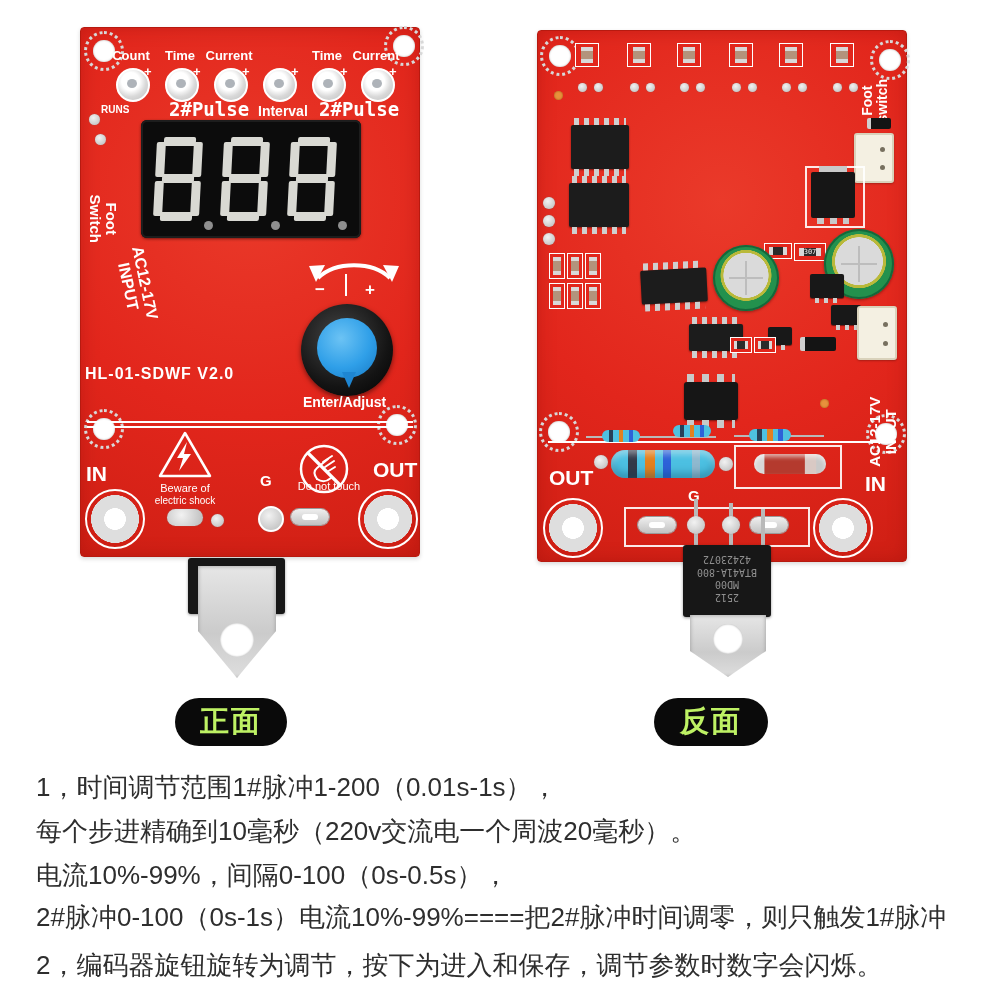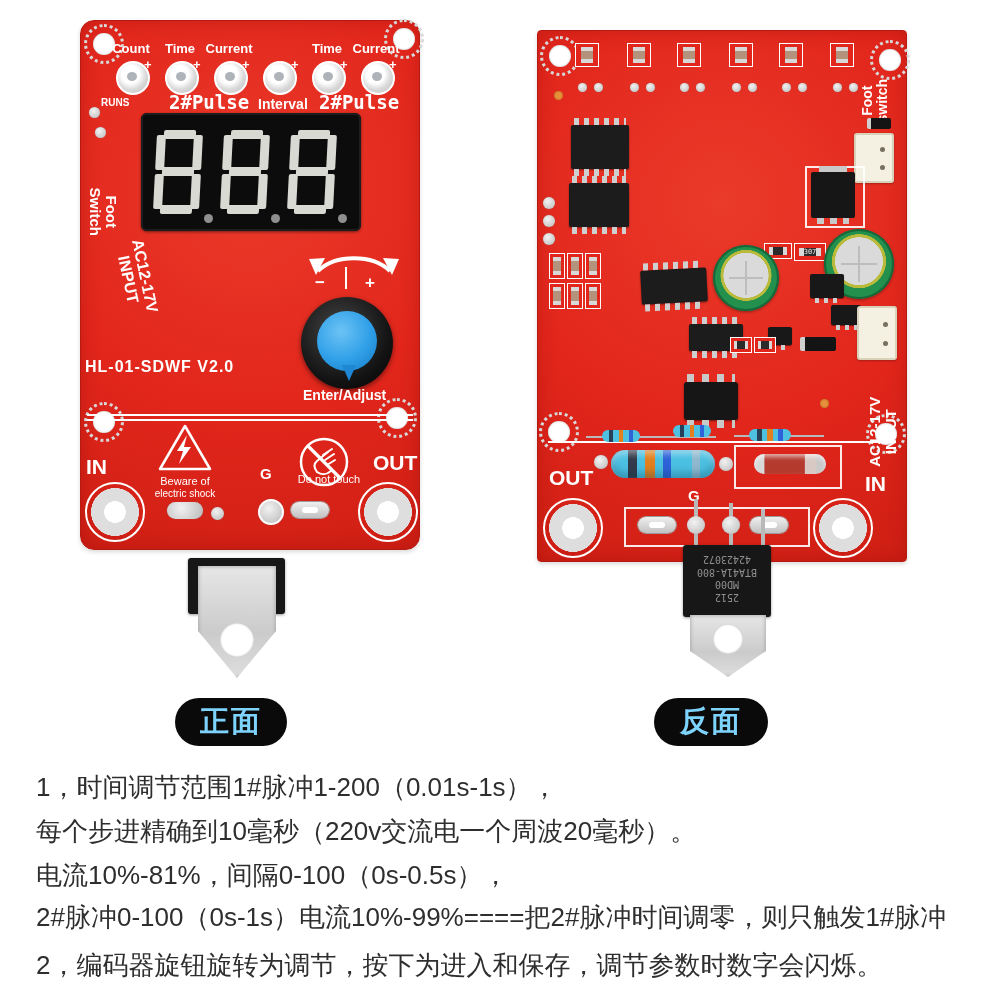--- a/index.html
+++ b/index.html
@@ -78,29 +78,29 @@
   .vtext{position:absolute;color:#fff;font-weight:bold;text-align:center;line-height:1.05;}
 
   
   .to-body{position:absolute;background:#171717;border-radius:3px;box-shadow:0 1px 3px rgba(0,0,0,.4);}
   .to-tab{position:absolute;background:linear-gradient(180deg,#e6e6e6,#cbcbcb 60%,#dedede);
           clip-path:polygon(0 0,100% 0,100% 58%,50% 100%,0 58%);box-shadow:inset 0 0 4px #999;}
   .to-hole{position:absolute;border-radius:50%;background:#fff;box-shadow:inset 0 0 2px #999;}
   .to-mark{position:absolute;transform:rotate(180deg);color:#8f8f8f;font-size:10px;line-height:1.25;
            font-family:"DejaVu Sans Mono",monospace;text-align:center;width:100%;}
 
-  .pill{position:absolute;height:48px;background:#0a0a0a;border-radius:24px;color:#7dd3fc;
+  .pill{position:absolute;height:48px;background:#0a0a0a;border-radius:24px;color:#bef264;
         display:flex;align-items:center;justify-content:center;font-size:29px;font-weight:bold;letter-spacing:2px;}
   .note{position:absolute;left:36px;color:#2e2e2e;font-size:26px;white-space:nowrap;}
   .mono{font-family:"DejaVu Sans Mono",monospace;}
 </style>
 </head>
 <body>
 
-<div class="board" style="left:80px;top:20px;width:338px;height:528px;border-radius:14px;">
+<div class="board" style="left:80px;top:27px;width:338px;height:528px;">
   <div class="mhole" style="left:3px;top:3px;"></div>
   <div class="mhole" style="left:303px;top:-2px;"></div>
   <div class="mhole" style="left:3px;top:381px;"></div>
   <div class="mhole" style="left:296px;top:377px;"></div>
 
   <div class="led-label" style="left:18px;top:20px;">Count</div>
   <div class="led-label" style="left:67px;top:20px;">Time</div>
   <div class="led-label" style="left:116px;top:20px;">Current</div>
   <div class="led-label" style="left:214px;top:20px;">Time</div>
   <div class="led-label" style="left:263px;top:20px;">Current</div>
@@ -394,15 +394,15 @@
 
 <div class="pill" style="left:175px;top:698px;width:112px;">
   <span>正面</span>
 </div>
 <div class="pill" style="left:654px;top:698px;width:114px;">
   <span>反面</span>
 </div>
 
 <div class="note" style="top:770px;">1，时间调节范围1#脉冲1-200（0.01s-1s），</div>
 <div class="note" style="top:814px;">每个步进精确到10毫秒（220v交流电一个周波20毫秒）。</div>
-<div class="note" style="top:858px;">电流10%-81%，间隔0-100（0s-0.5s），</div>
+<div class="note" style="top:858px;">电流10%-99%，间隔0-100（0s-0.5s），</div>
 <div class="note" style="top:900px;">2#脉冲0-100（0s-1s）电流10%-99%====把2#脉冲时间调零，则只触发1#脉冲</div>
 <div class="note" style="top:948px;">2，编码器旋钮旋转为调节，按下为进入和保存，调节参数时数字会闪烁。</div>
 
 </body></html>

